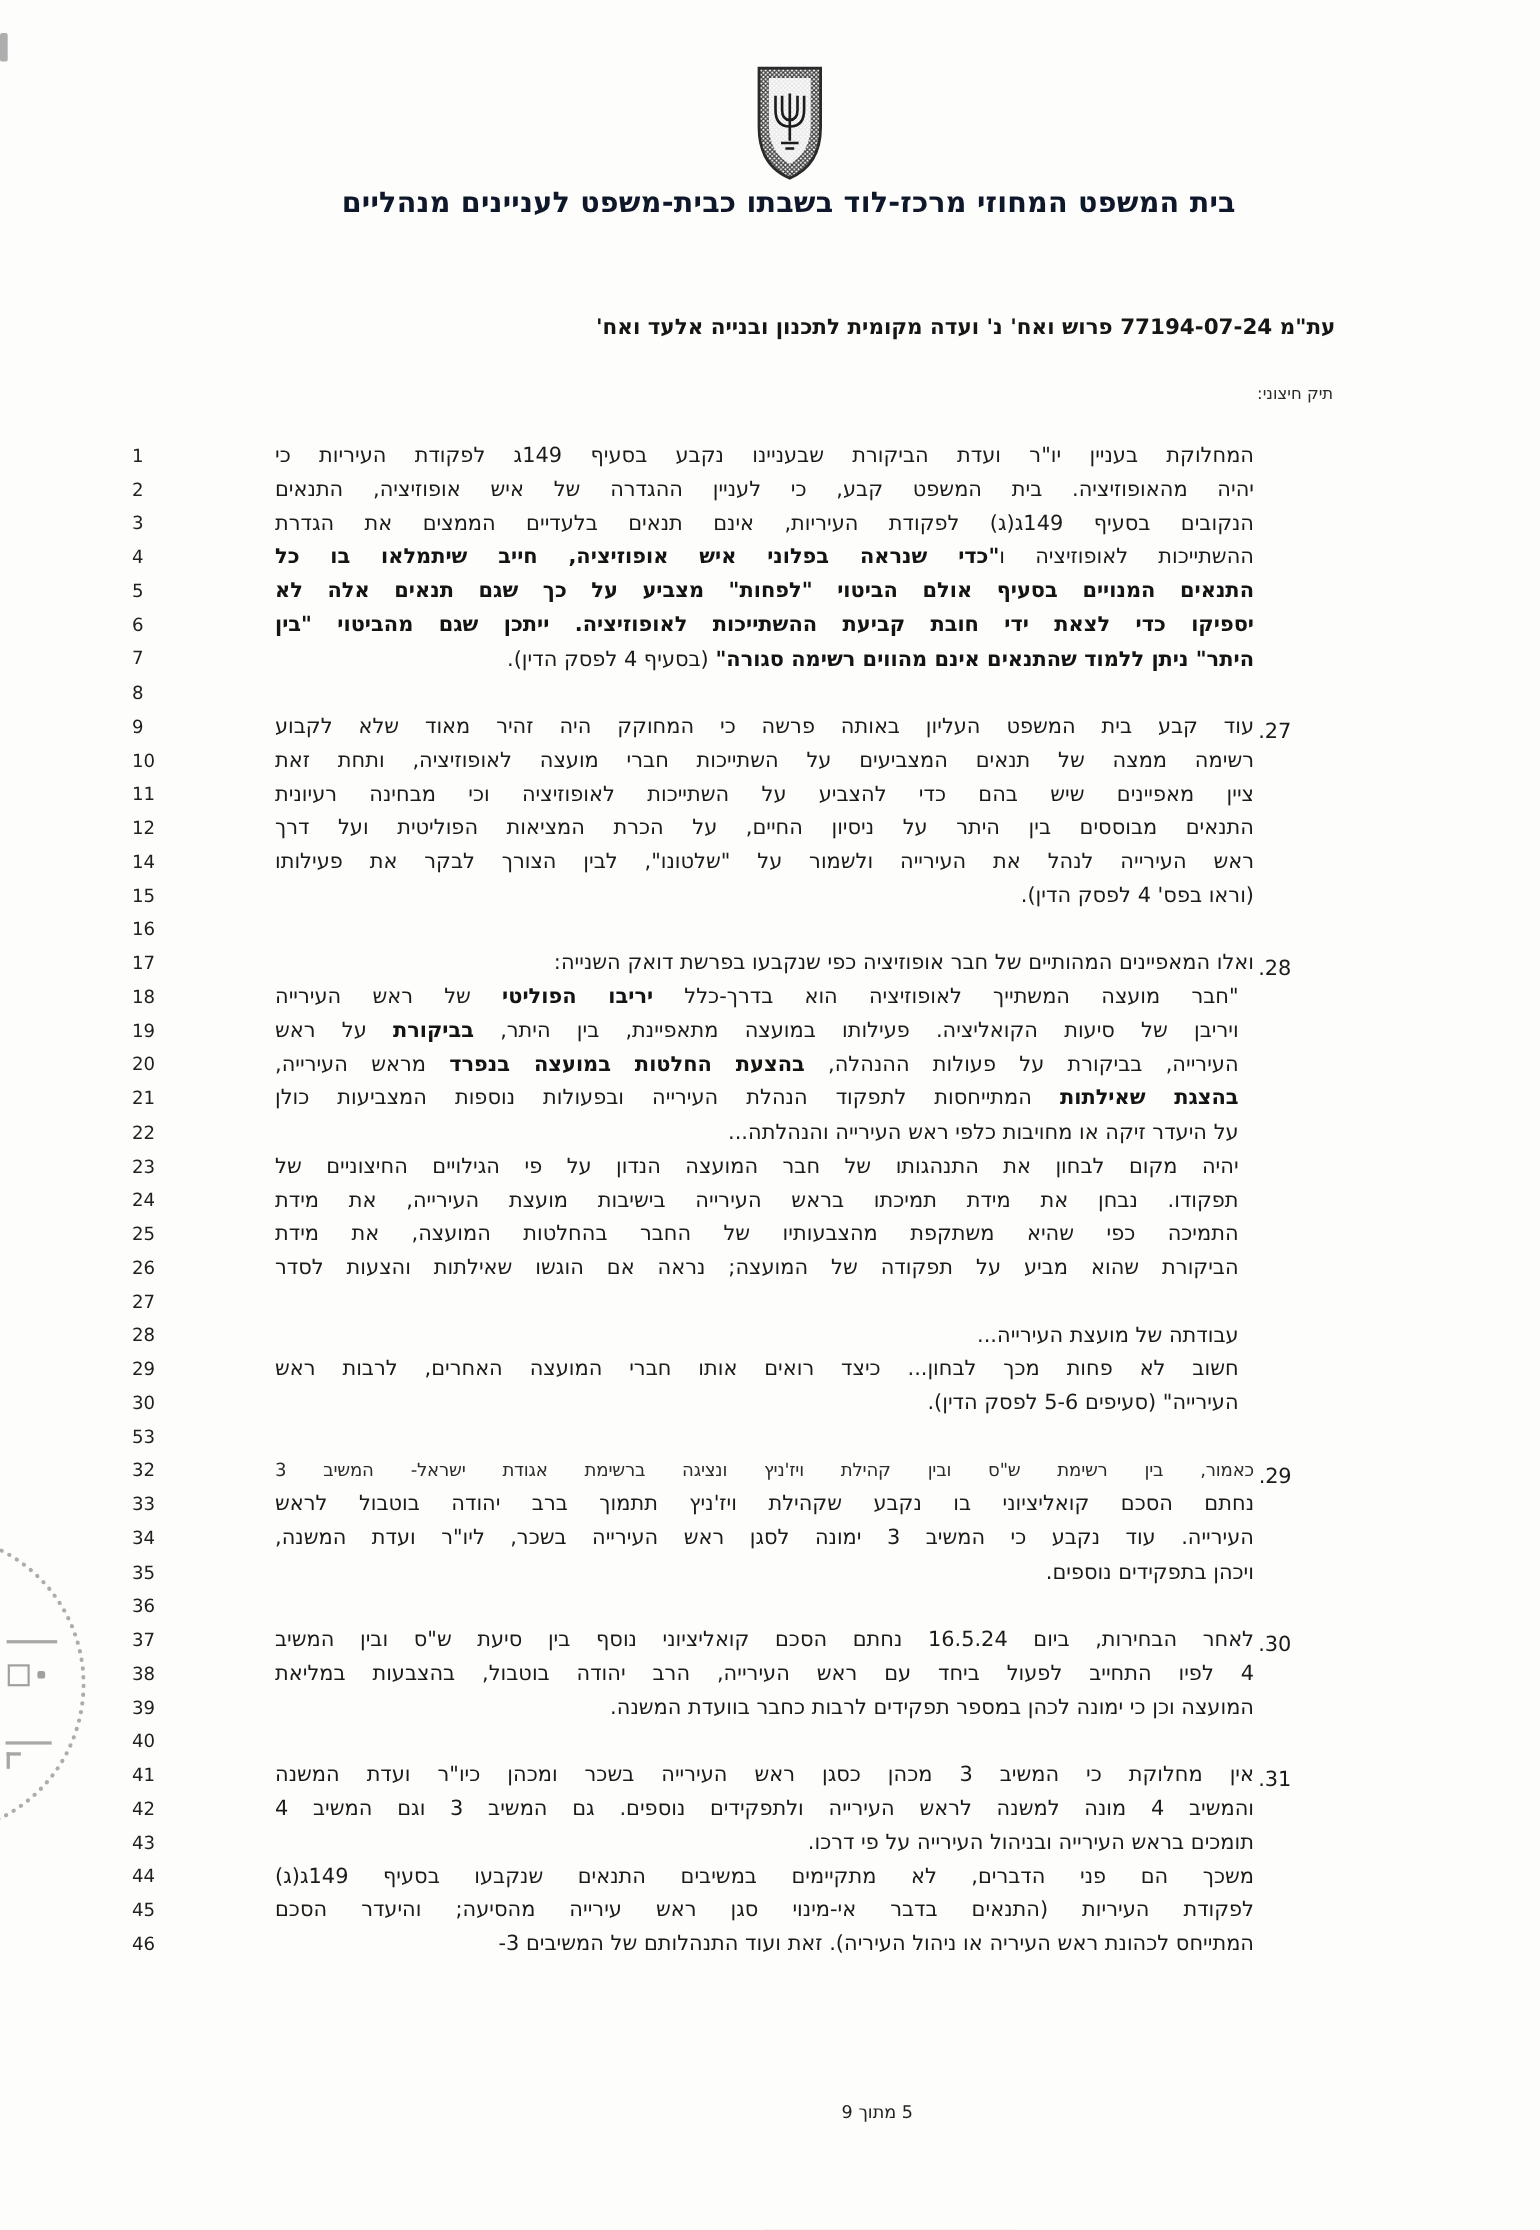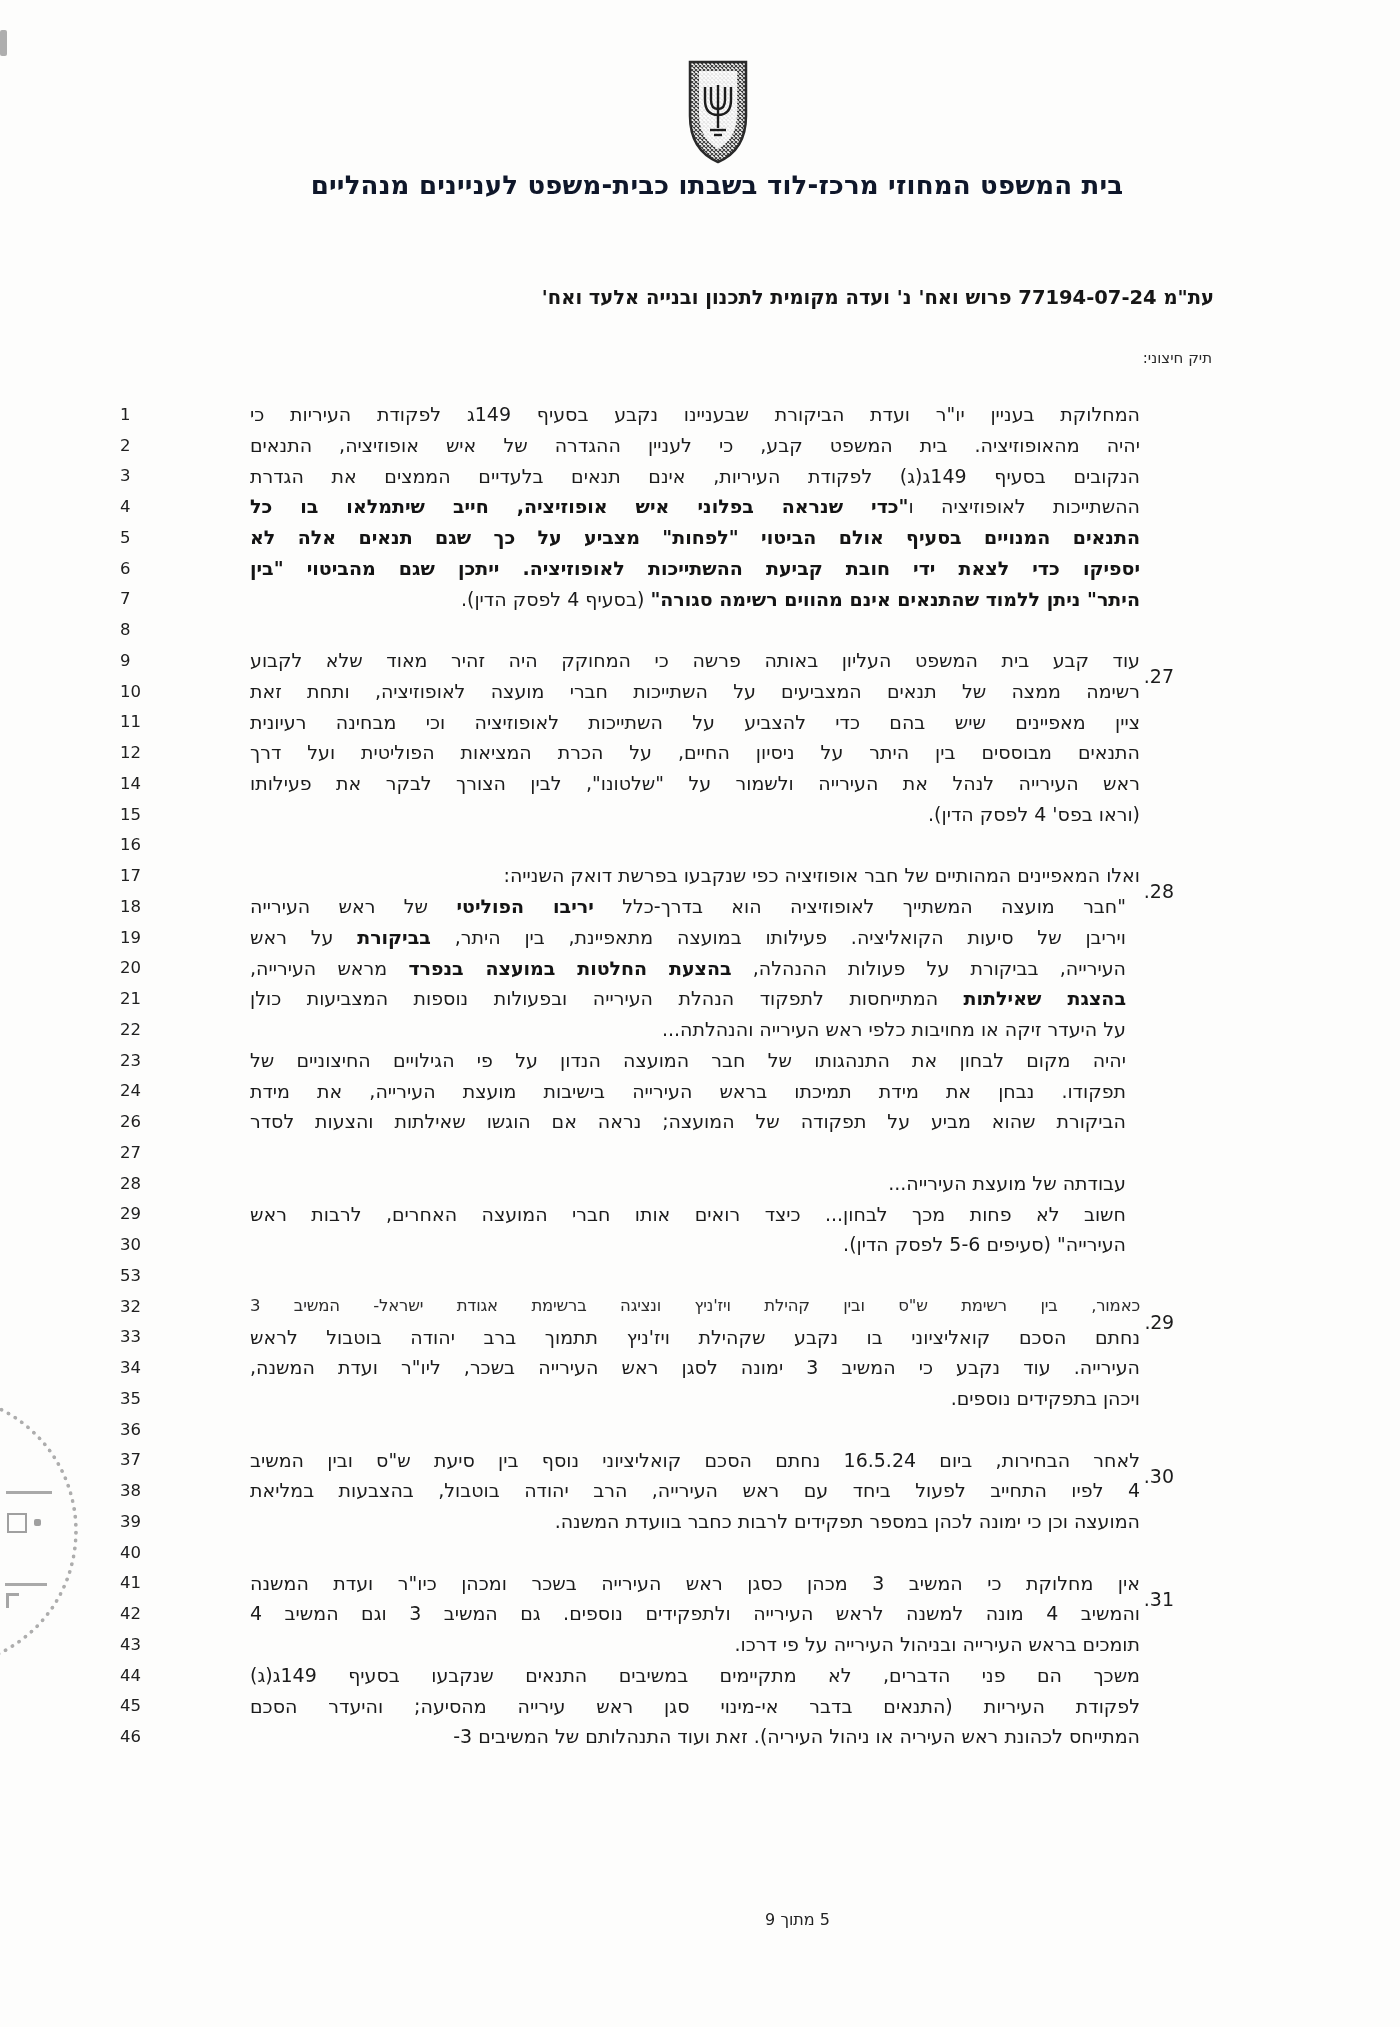--- a/index.html
+++ b/index.html
@@ -31,21 +31,21 @@
     flex:none;width:890px;margin-left:84px;direction:rtl;position:relative;
     font-size:19px;line-height:30.75px;color:#1b1b1b;
     text-align:justify;text-align-last:justify;white-space:normal;
     box-sizing:border-box;
   }
   .txt.e{text-align-last:right;}
   .txt.q{padding-right:14px;}
   .txt.alt{font-size:16.5px;letter-spacing:-.2px;color:#2c2c2c;}
   .txt b{font-weight:bold;color:#141414;}
   .marker{
-    position:absolute;right:-34px;top:16px;width:32px;text-align:right;
+    position:absolute;right:-34px;top:5px;width:32px;text-align:right;
     line-height:30.75px;font-size:19px;color:#1b1b1b;
   }
   .footer{
     position:absolute;top:1910px;left:640px;width:190px;
     direction:rtl;font-size:16px;color:#222;
   }
   .stamp{
     position:absolute;left:-198px;top:1393px;width:268px;height:268px;
     border-radius:50%;border:4px dotted #8f8f8f;opacity:.72;
   }
@@ -177,20 +177,24 @@
       </div>
       <div class="row">
         <span class="ln">23</span>
         <div class="txt q"><span>יהיה מקום לבחון את התנהגותו של חבר המועצה הנדון על פי הגילויים החיצוניים של</span></div>
       </div>
       <div class="row">
         <span class="ln">24</span>
         <div class="txt q"><span>תפקודו. נבחן את מידת תמיכתו בראש העירייה בישיבות מועצת העירייה, את מידת</span></div>
       </div>
       <div class="row">
+        <span class="ln">25</span>
+        <div class="txt q"><span>התמיכה כפי שהיא משתקפת מהצבעותיו של החבר בהחלטות המועצה, את מידת</span></div>
+      </div>
+      <div class="row">
         <span class="ln">26</span>
         <div class="txt q"><span>הביקורת שהוא מביע על תפקודה של המועצה; נראה אם הוגשו שאילתות והצעות לסדר</span></div>
       </div>
       <div class="row">
         <span class="ln">27</span>
       </div>
       <div class="row">
         <span class="ln">28</span>
         <div class="txt e q"><span>עבודתה של מועצת העירייה...</span></div>
       </div>

